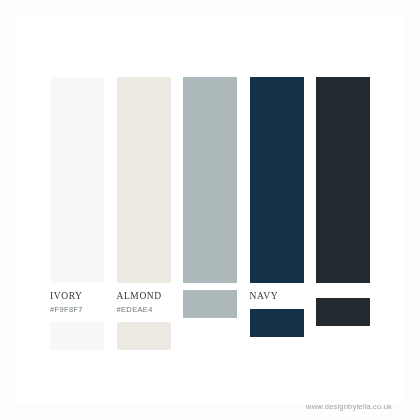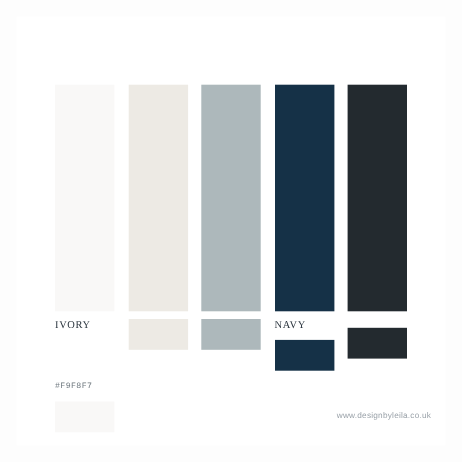--- a/index.html
+++ b/index.html
@@ -64,41 +64,40 @@
   .swatch-name {
     font-family: "Liberation Serif", serif;
     font-size: 9.5px;
     letter-spacing: 0.6px;
     color: #2d3740;
     line-height: 11px;
     white-space: nowrap;
   }
 
   .swatch-hex {
-    font-family: Liberation Mono, monospace;
+    font-family: Liberation Sans, sans-serif;
     font-size: 7.5px;
     letter-spacing: 0.35px;
     color: #6d777e;
     line-height: 11px;
     padding-top: 2px;
     white-space: nowrap;
-    margin-top: 43px;
   }
 
   .swatch-chip {
     margin-top: 7px;
     width: 54px;
     height: 28px;
     box-sizing: border-box;
   }
 
   #footer-credit {
     position: absolute;
     right: 28px;
-    bottom: 38px;
+    bottom: 9px;
     font-family: "Liberation Sans", sans-serif;
     font-size: 7.5px;
     letter-spacing: 0.2px;
     color: #9aa2a9;
     white-space: nowrap;
   }
 </style>
 </head>
 <body>
 
@@ -112,20 +111,24 @@
       <div class="swatch-bar" style="background: rgb(249, 248, 247);"></div>
       <div class="swatch-meta">
         <div class="swatch-name">IVORY</div>
         <div class="swatch-hex">#F9F8F7</div>
       </div>
       <div class="swatch-chip" style="background: rgb(249, 248, 247);"></div>
     </div>
 
     <div class="swatch-column">
       <div class="swatch-bar" style="background: rgb(237, 234, 228);"></div>
+      <div class="swatch-meta">
+        <div class="swatch-name">ALMOND</div>
+        <div class="swatch-hex">#EDEAE4</div>
+      </div>
       <div class="swatch-chip" style="background: rgb(237, 234, 228);"></div>
     </div>
 
     <div class="swatch-column">
       <div class="swatch-bar" style="background: rgb(173, 184, 187);"></div>
       <div class="swatch-chip" style="background: rgb(173, 184, 187);"></div>
     </div>
 
     <div class="swatch-column">
       <div class="swatch-bar" style="background: rgb(21, 49, 71);"></div>

